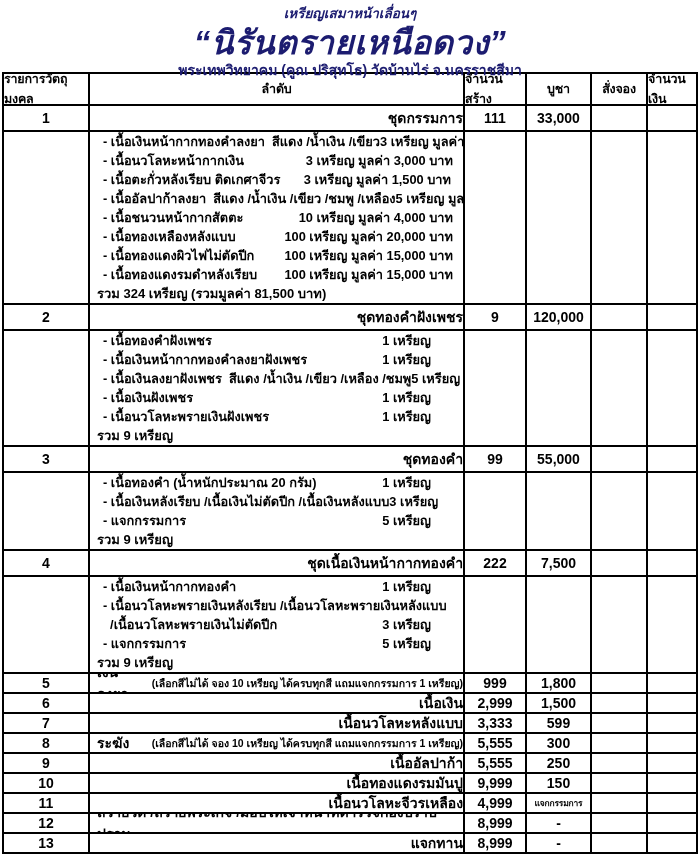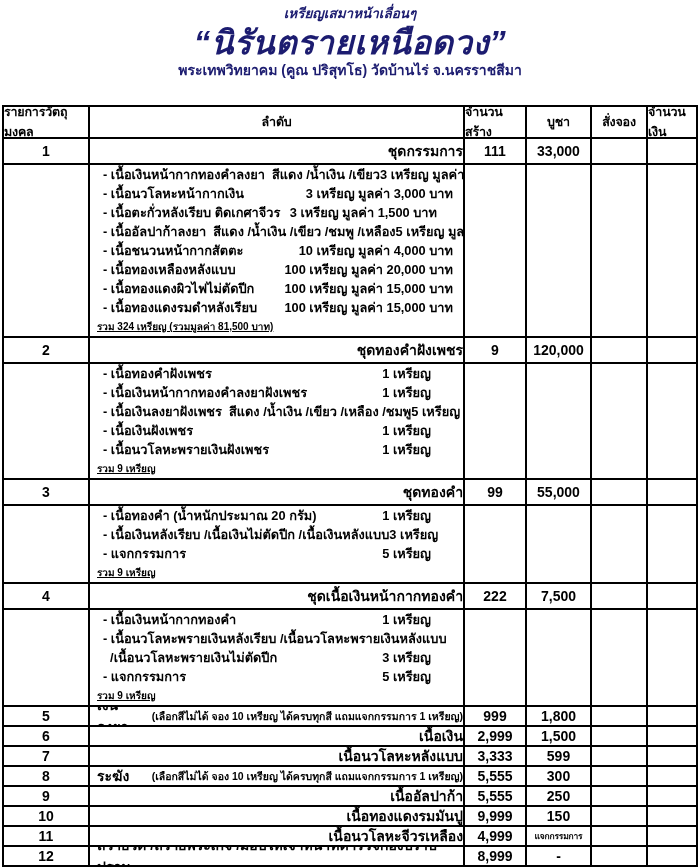--- a/index.html
+++ b/index.html
@@ -2,21 +2,21 @@
 <html><head>
 <meta charset="utf-8">
 <style>
   html,body{margin:0;padding:0;}
   body{
     width:700px;height:867px;background:#fff;color:#000;
     font-family:"Liberation Sans",sans-serif;font-weight:bold;
     -webkit-font-smoothing:antialiased;overflow:hidden;
   }
   *{box-sizing:border-box;}
-  .hdr{text-align:center;padding-top:6px;height:105px;}
+  .hdr{text-align:center;padding-top:6px;height:72px;}
   .hdr-line1{font-size:13.5px;font-style:italic;line-height:1.25;}
   .hdr-title{font-size:33px;font-style:italic;line-height:1.2;letter-spacing:.5px;}
   .hdr-sub{font-size:14px;line-height:1.2;text-align:center;}
   .tbl{margin:0 2px;border:2px solid #000;background:#fff;}
   .trow{display:grid;grid-template-columns:86px 375px 62px 65px 56px 1fr;}
   .trow + .trow{border-top:2px solid #000;}
   .cell{border-right:2px solid #000;overflow:hidden;display:flex;align-items:center;justify-content:center;}
   .cell:last-child{border-right:none;}
   .cell.name{justify-content:flex-end;padding-left:7px;}
   .thead{height:30px;}
@@ -25,21 +25,21 @@
   .mainrow{height:26px;font-size:14px;}
   .singlerow{height:20px;font-size:14px;}
   .num{font-size:14px;}
   .num.small{font-size:8.5px;letter-spacing:-0.2px;}
   .note{font-size:10.5px;margin-left:17px;white-space:nowrap;}
   .block .cell{align-items:stretch;}
   .subwrap{display:flex;flex-direction:column;width:100%;padding:0;}
   .sub{height:19px;display:flex;align-items:center;font-size:12.8px;padding-left:13px;white-space:pre;}
   .sub .nm{flex:1;white-space:pre;}
   .sub .qty{text-align:right;white-space:pre;}
-  .sub.totalline{font-size:10px;padding-left:7px;text-decoration:underline;}
+  .sub.totalline{font-size:13px;padding-left:7px;}
   .hdr,.hdr *{color:#1c1c70;}
 </style>
 </head>
 <body>
 
 <div class="page">
   <div class="hdr">
     <div class="hdr-line1">เหรียญเสมาหน้าเลื่อนๆ</div>
     <div class="hdr-title">“นิรันตรายเหนือดวง”</div>
     <div class="hdr-sub">พระเทพวิทยาคม (คูณ ปริสุทโธ) วัดบ้านไร่ จ.นครราชสีมา</div>
@@ -63,21 +63,21 @@
         <div class="cell num">33,000</div>
         <div class="cell "></div>
         <div class="cell "></div>
       </div>
       <div class="trow block">
         <div class="cell "></div>
         <div class="cell name" style="padding: 0px;">
           <div class="subwrap">
             <div class="sub"><span class="nm">- เนื้อเงินหน้ากากทองคำลงยา  สีแดง /น้ำเงิน /เขียว</span><span class="qty" style="padding-right: 10px;">3 เหรียญ มูลค่า 21,000 บาท</span></div>
             <div class="sub"><span class="nm">- เนื้อนวโลหะหน้ากากเงิน</span><span class="qty" style="padding-right: 10px;">3 เหรียญ มูลค่า 3,000 บาท</span></div>
-            <div class="sub"><span class="nm">- เนื้อตะกั่วหลังเรียบ ติดเกศาจีวร</span><span class="qty" style="padding-right: 26px;">3 เหรียญ มูลค่า 1,500 บาท</span></div>
+            <div class="sub"><span class="nm">- เนื้อตะกั่วหลังเรียบ ติดเกศาจีวร</span><span class="qty" style="padding-right: 12px;">3 เหรียญ มูลค่า 1,500 บาท</span></div>
             <div class="sub"><span class="nm">- เนื้ออัลปาก้าลงยา  สีแดง /น้ำเงิน /เขียว /ชมพู /เหลือง</span><span class="qty" style="padding-right: 10px;">5 เหรียญ มูลค่า 2,000 บาท</span></div>
             <div class="sub"><span class="nm">- เนื้อชนวนหน้ากากสัตตะ</span><span class="qty" style="padding-right: 10px;">10 เหรียญ มูลค่า 4,000 บาท</span></div>
             <div class="sub"><span class="nm">- เนื้อทองเหลืองหลังแบบ</span><span class="qty" style="padding-right: 10px;">100 เหรียญ มูลค่า 20,000 บาท</span></div>
             <div class="sub"><span class="nm">- เนื้อทองแดงผิวไฟไม่ตัดปีก</span><span class="qty" style="padding-right: 10px;">100 เหรียญ มูลค่า 15,000 บาท</span></div>
             <div class="sub"><span class="nm">- เนื้อทองแดงรมดำหลังเรียบ</span><span class="qty" style="padding-right: 10px;">100 เหรียญ มูลค่า 15,000 บาท</span></div>
             <div class="sub totalline">รวม 324 เหรียญ (รวมมูลค่า 81,500 บาท)</div>
           </div>
         </div>
         <div class="cell "></div>
         <div class="cell "></div>

